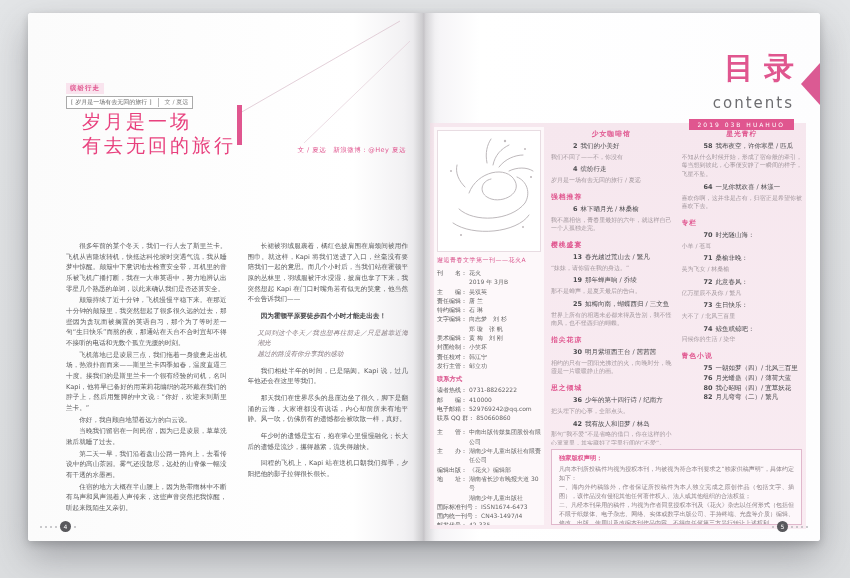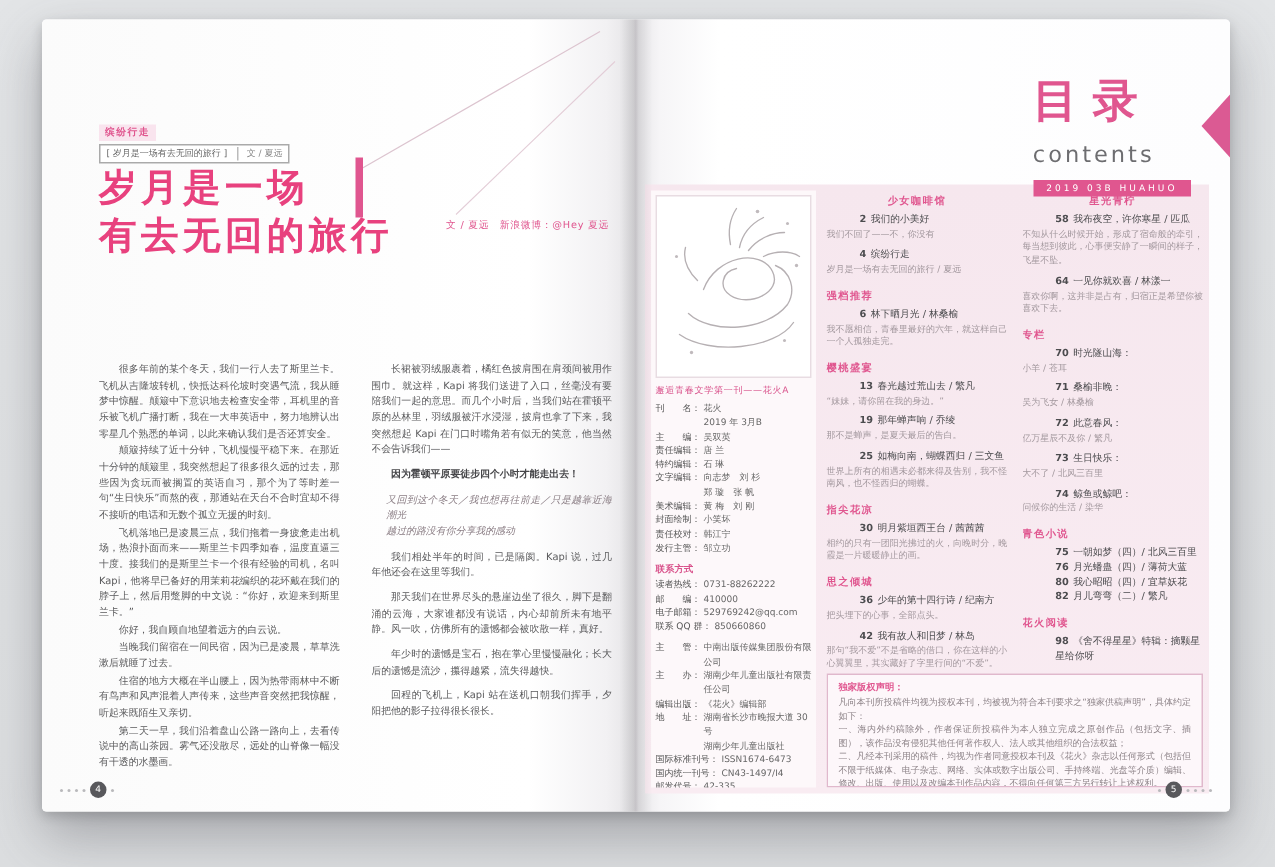--- a/index.html
+++ b/index.html
@@ -13,35 +13,35 @@
   .page-right{background:linear-gradient(to right,#e6e5e8 0%,#f6f5f7 4%,#ffffff 14%,#fdfdfe 100%);border-radius:0 3px 3px 0;}
   .gutter{position:absolute;left:50%;top:0;width:22px;height:100%;transform:translateX(-50%);
           background:linear-gradient(to right,rgba(0,0,0,0) 0%,rgba(0,0,0,.10) 42%,rgba(40,30,40,.16) 50%,rgba(0,0,0,.08) 58%,rgba(0,0,0,0) 100%);pointer-events:none;}
 
   
   .section-chip{position:absolute;left:38px;top:70px;font-size:6.5px;font-weight:bold;color:#e0568f;
                 background:#f9e4ee;padding:1px 4px;letter-spacing:1px;}
   .kicker{position:absolute;left:38px;top:83px;font-size:6px;color:#666;border:0.5px solid #aaa;
           padding:1px 4px;display:flex;gap:6px;background:#fff;}
   .kicker .ka{border-left:0.5px solid #bbb;padding-left:6px;color:#888;}
-  .art-title{position:absolute;left:38px;top:96px;font-size:25px;line-height:1.28;font-weight:bold;
+  .art-title{position:absolute;left:54px;top:96px;font-size:19px;line-height:1.28;font-weight:normal;
              color:#e8417e;letter-spacing:3px;}
   .pink-bar{position:absolute;left:209px;top:92px;width:5px;height:40px;background:#e0568f;}
   .byline{position:absolute;right:18px;top:133px;font-size:6.5px;color:#e0568f;letter-spacing:.5px;}
   .deco{position:absolute;inset:0;pointer-events:none;}
   .cols{position:absolute;left:38px;right:16px;top:228px;bottom:28px;display:flex;gap:21px;overflow:hidden;}
   .col{flex:1;overflow:hidden;}
   .bp{margin:0 0 1px;font-size:6.6px;line-height:1.62;color:#5a5a5c;text-align:justify;text-indent:2em;}
   .col2 .bp{margin-top:6px;}
   .col2 .bp:first-child{margin-top:0;}
   .bp.emph{font-weight:bold;color:#47474a;}
   .bp.quote{font-style:italic;color:#8a7d84;text-indent:0;padding-left:10px;white-space:pre-line;}
 
   
-  .toc-header{position:absolute;right:26px;top:40px;text-align:left;z-index:3;}
+  .toc-header{position:absolute;right:26px;top:40px;text-align:right;z-index:3;}
   .toc-title-cn{font-size:30px;font-weight:bold;color:#e0568f;letter-spacing:10px;margin-right:-10px;line-height:1;}
   .toc-title-en{font-size:15px;color:#6d6d70;letter-spacing:2px;line-height:1.2;margin-top:11px;}
   .issue-bar{display:inline-block;margin-top:3px;background:#e0568f;color:#fff;font-size:6px;
              letter-spacing:2px;padding:2px 9px;}
   .tri{position:absolute;right:0;top:50px;width:0;height:0;z-index:2;
        border-top:21px solid transparent;border-bottom:21px solid transparent;border-right:19px solid #db5a93;}
   .toc-panel{position:absolute;left:6px;top:110px;right:14px;bottom:12px;
              background:linear-gradient(180deg,#f6e7ee,#f9ecf2);display:flex;gap:7px;padding:4px;box-sizing:border-box;}
   .masthead{width:110px;flex:none;background:#fdf8fa;padding:3px;box-sizing:border-box;overflow:hidden;}
   .illus{width:100%;height:122px;background:#fff;border:0.5px solid #e8dce2;box-sizing:border-box;}
@@ -99,22 +99,22 @@
       <div class="pink-bar"></div>
       <div class="byline">文 / 夏远　新浪微博：@Hey 夏远</div>
 
       <div class="cols">
         <div class="col col1" id="col1">
             <p class="bp">很多年前的某个冬天，我们一行人去了斯里兰卡。飞机从吉隆坡转机，快抵达科伦坡时突遇气流，我从睡梦中惊醒。颠簸中下意识地去检查安全带，耳机里的音乐被飞机广播打断，我在一大串英语中，努力地辨认出零星几个熟悉的单词，以此来确认我们是否还算安全。</p>
             <p class="bp">颠簸持续了近十分钟，飞机慢慢平稳下来。在那近十分钟的颠簸里，我突然想起了很多很久远的过去，那些因为贪玩而被搁置的英语自习，那个为了等时差一句“生日快乐”而熬的夜，那通站在天台不合时宜却不得不接听的电话和无数个孤立无援的时刻。</p>
             <p class="bp">飞机落地已是凌晨三点，我们拖着一身疲惫走出机场，热浪扑面而来——斯里兰卡四季如春，温度直逼三十度。接我们的是斯里兰卡一个很有经验的司机，名叫Kapi，他将早已备好的用茉莉花编织的花环戴在我们的脖子上，然后用蹩脚的中文说：“你好，欢迎来到斯里兰卡。”</p>
             <p class="bp">你好，我自顾自地望着远方的白云说。</p>
             <p class="bp">当晚我们留宿在一间民宿，因为已是凌晨，草草洗漱后就睡了过去。</p>
+            <p class="bp">第二天一早，我们沿着盘山公路一路向上，去看传说中的高山茶园。雾气还没散尽，远处的山脊像一幅没有干透的水墨画。</p>
             <p class="bp">住宿的地方大概在半山腰上，因为热带雨林中不断有鸟声和风声混着人声传来，这些声音突然把我惊醒，听起来既陌生又亲切。</p>
-            <p class="bp">第二天一早，我们沿着盘山公路一路向上，去看传说中的高山茶园。雾气还没散尽，远处的山脊像一幅没有干透的水墨画。</p>
           </div>
         <div class="col col2" id="col2">
             <p class="bp">长裙被羽绒服裹着，橘红色披肩围在肩颈间被用作围巾。就这样，Kapi 将我们送进了入口，丝毫没有要陪我们一起的意思。而几个小时后，当我们站在霍顿平原的丛林里，羽绒服被汗水浸湿，披肩也拿了下来，我突然想起 Kapi 在门口时嘴角若有似无的笑意，他当然不会告诉我们——</p>
             <p class="bp emph">因为霍顿平原要徒步四个小时才能走出去！</p>
             <p class="bp quote">又回到这个冬天／我也想再往前走／只是越靠近海潮光
 越过的路没有你分享我的感动</p>
             <p class="bp">我们相处半年的时间，已是隔阂。Kapi 说，过几年他还会在这里等我们。</p>
             <p class="bp">那天我们在世界尽头的悬崖边坐了很久，脚下是翻涌的云海，大家谁都没有说话，内心却前所未有地平静。风一吹，仿佛所有的遗憾都会被吹散一样，真好。</p>
             <p class="bp">年少时的遗憾是宝石，抱在掌心里慢慢融化；长大后的遗憾是流沙，攥得越紧，流失得越快。</p>
             <p class="bp">回程的飞机上，Kapi 站在送机口朝我们挥手，夕阳把他的影子拉得很长很长。</p>
@@ -326,24 +326,20 @@
                   <div class="toc-entry"><span class="no">74</span><span class="ti">鲸鱼或鲸吧：</span></div>
                   <div class="toc-sub">问候你的生活 / 染华</div>
                 </div>
                 <div class="toc-sec">
                   <div class="toc-h">青色小说</div>
                   <div class="toc-entry"><span class="no">75</span><span class="ti">一朝如梦（四）/ 北风三百里</span></div>
                   <div class="toc-entry"><span class="no">76</span><span class="ti">月光蟠蛊（四）/ 薄荷大蓝</span></div>
                   <div class="toc-entry"><span class="no">80</span><span class="ti">我心昭昭（四）/ 宜草妖花</span></div>
                   <div class="toc-entry"><span class="no">82</span><span class="ti">月儿弯弯（二）/ 繁凡</span></div>
                 </div>
-                <div class="toc-sec">
-                  <div class="toc-h">花火阅读</div>
-                  <div class="toc-entry"><span class="no">98</span><span class="ti">《舍不得星星》特辑：摘颗星星给你呀</span></div>
-                </div>
               </div>
           </div>
           <div class="legal">
             <h5>独家版权声明：</h5>
             <p>凡向本刊所投稿件均视为授权本刊，均被视为符合本刊要求之“独家供稿声明”，具体约定如下：
 一、海内外约稿除外，作者保证所投稿件为本人独立完成之原创作品（包括文字、插图），该作品没有侵犯其他任何著作权人、法人或其他组织的合法权益；
 二、凡经本刊采用的稿件，均视为作者同意授权本刊及《花火》杂志以任何形式（包括但不限于纸媒体、电子杂志、网络、实体或数字出版公司、手持终端、光盘等介质）编辑、修改、出版、使用以及改编本刊作品内容，不得向任何第三方另行转让上述权利。</p>
 
           </div>
         </div>

